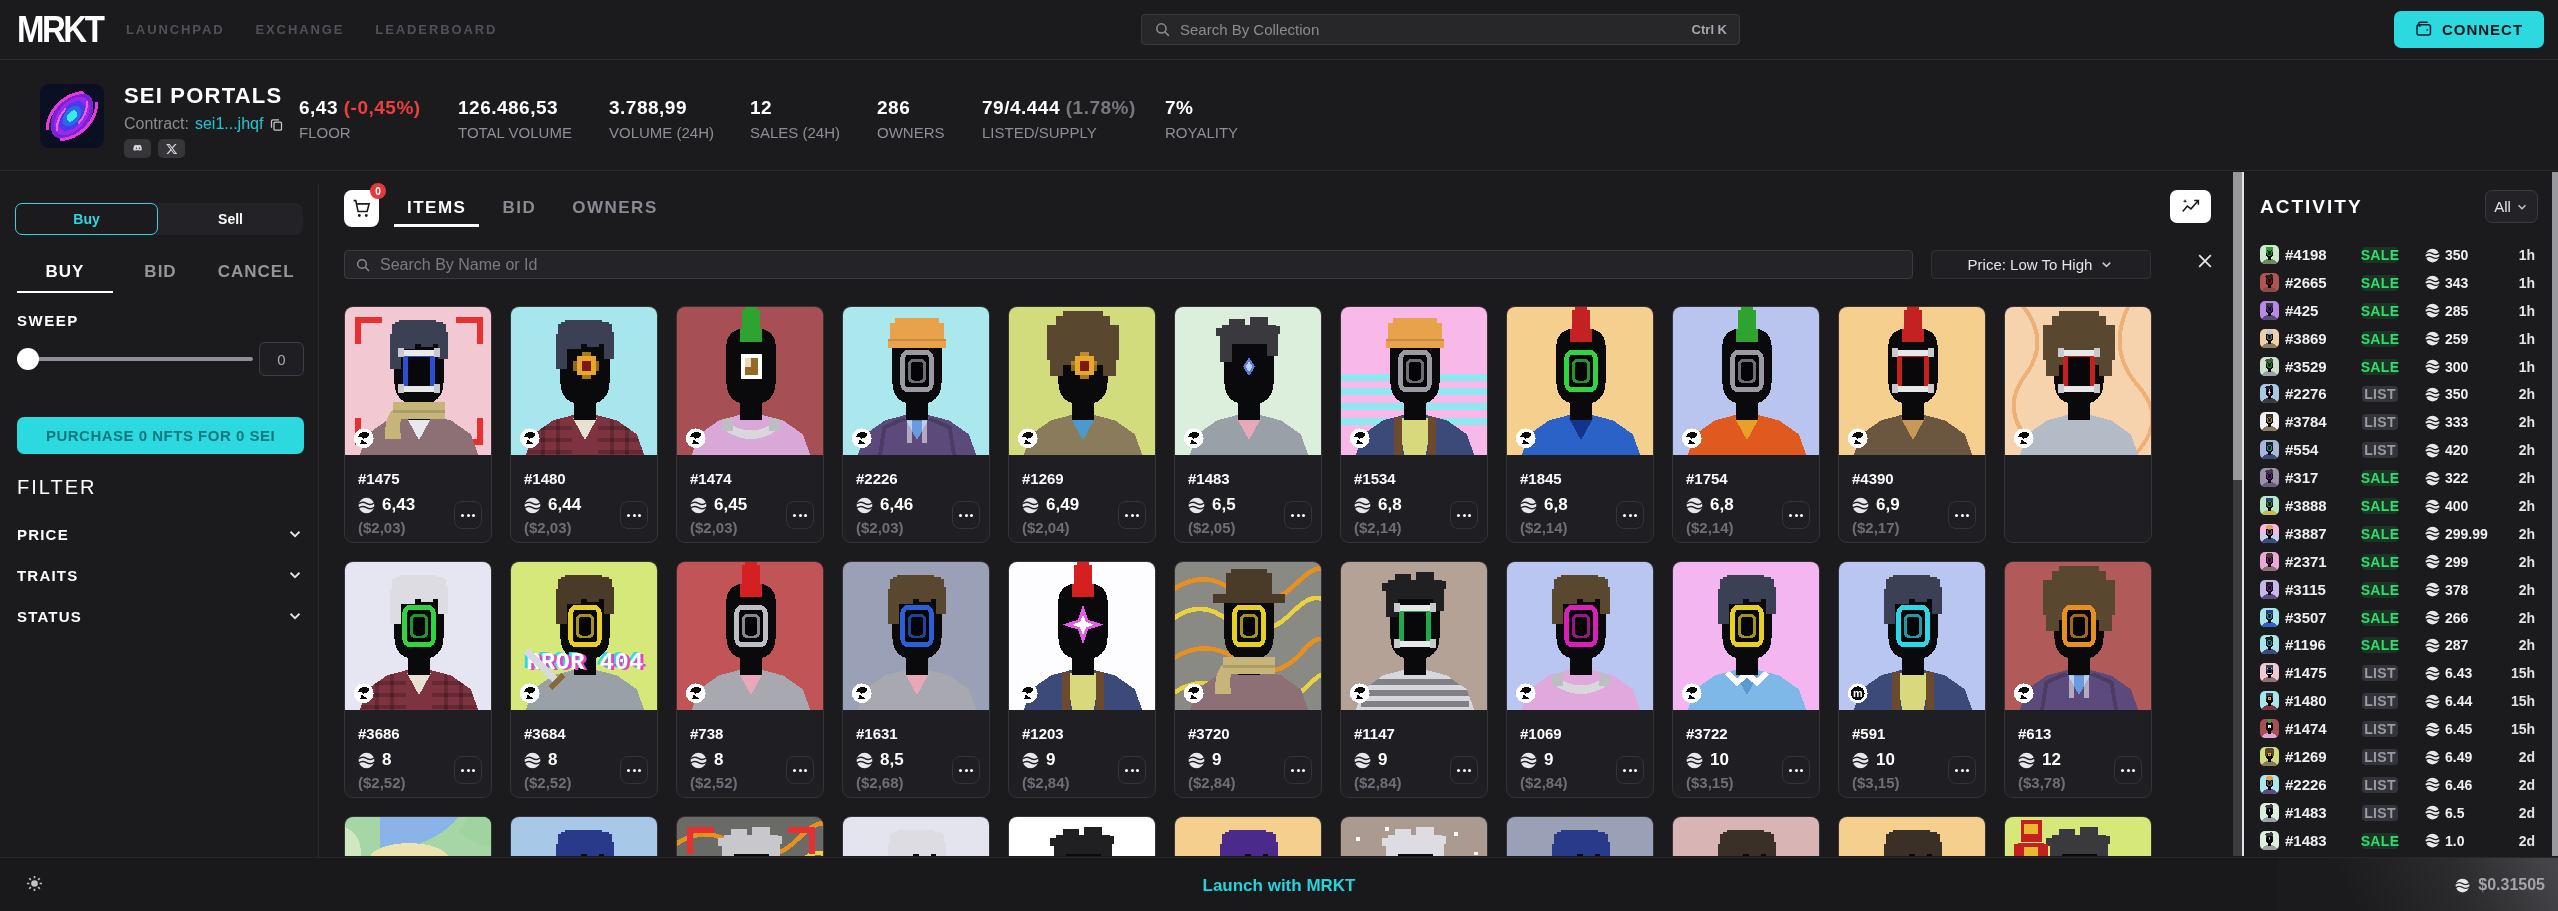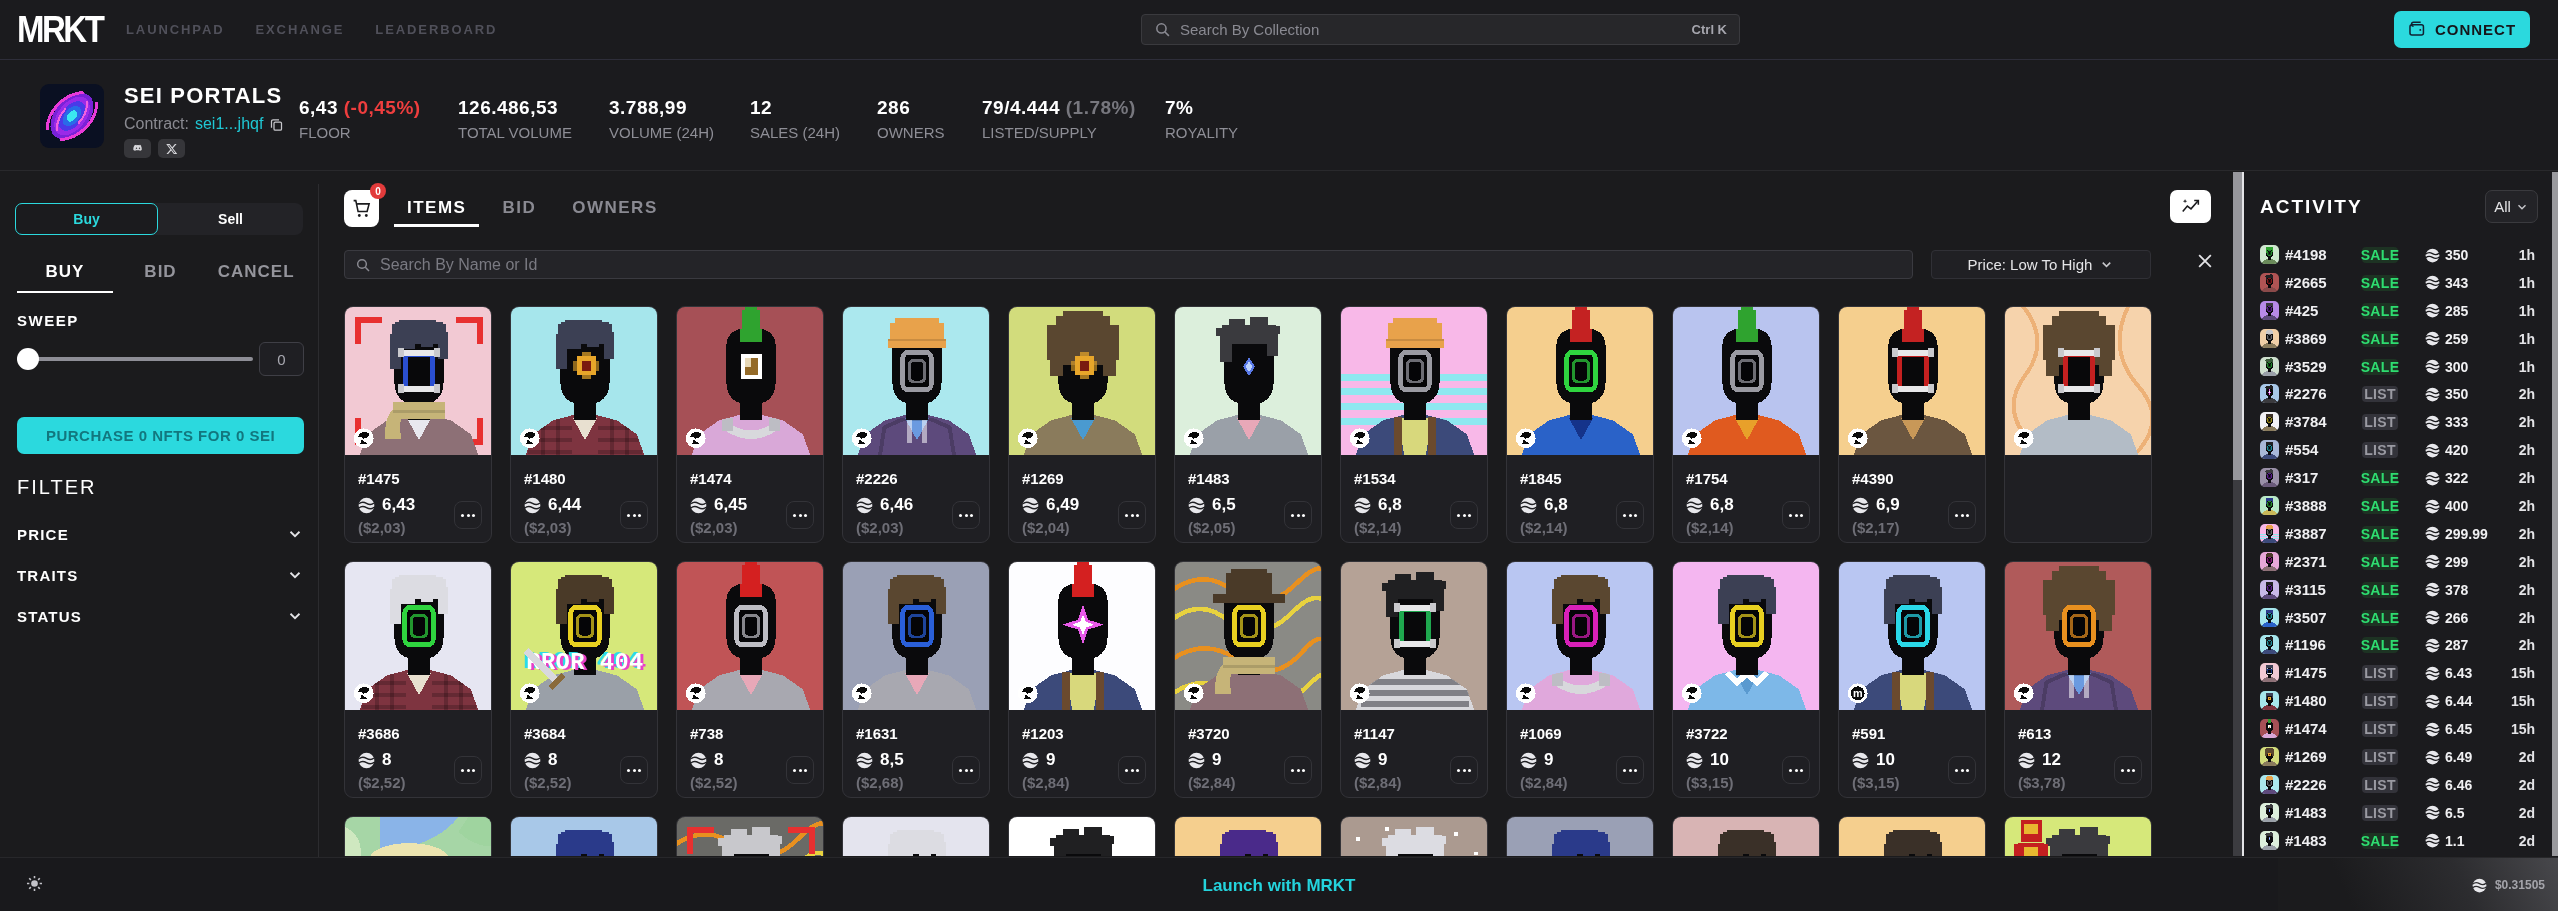--- a/index.html
+++ b/index.html
@@ -6,21 +6,21 @@
 svg { display:block; }
 
 
 .nav { position:absolute; left:0; top:0; width:2558px; height:60px; background:#1b1b1e; border-bottom:1px solid #2e2e3a; }
 .logo { position:absolute; left:17px; top:11px; font-size:33px; font-weight:bold; letter-spacing:-2.5px; color:#fff; transform:scaleY(1.12); transform-origin:left center; }
 .navlinks { position:absolute; left:126px; top:22px; display:flex; gap:31px; }
 .navlinks span { font-size:13px; font-weight:bold; letter-spacing:1.9px; color:#50505a; }
 .topsearch { position:absolute; left:1141px; top:14px; width:599px; height:31px; background:#27272a; border:1px solid #3a3a3e; border-radius:4px; display:flex; align-items:center; padding:0 12px; gap:9px; }
 .topsearch .ph { color:#8a8a92; font-size:15px; flex:1; }
 .ctrlk { color:#a6a6ae; font-size:13px; font-weight:bold; }
-.connect { position:absolute; left:2394px; top:11px; width:136px; height:37px; background:#2bd9de; border:none; border-radius:7px; display:flex; align-items:center; justify-content:center; gap:8px; font-family:inherit; }
+.connect { position:absolute; left:2394px; top:11px; width:150px; height:37px; background:#2bd9de; border:none; border-radius:7px; display:flex; align-items:center; justify-content:center; gap:8px; font-family:inherit; }
 .connect span { color:#16161a; font-size:15px; font-weight:bold; letter-spacing:1px; }
 
 
 .chead { position:absolute; left:0; top:61px; width:2558px; height:110px; background:#1b1b1e; border-bottom:1px solid #29292c; }
 .chead > svg { position:absolute; left:40px; top:23px; }
 .cinfo { position:absolute; left:124px; top:22px; }
 .ctitle { font-size:22px; font-weight:bold; letter-spacing:1.2px; color:#fff; }
 .ccontract { margin-top:6px; font-size:16px; color:#8a8a91; display:flex; align-items:center; gap:6px; }
 .ccontract a { color:#1fc7d4; }
 .csocial { margin-top:6px; display:flex; gap:7px; }
@@ -85,21 +85,21 @@
 .abadge { position:absolute; left:118px; top:6px; width:36px; height:16px; border-radius:4px; font-size:14px; font-weight:bold; letter-spacing:0.3px; display:flex; align-items:center; justify-content:center; }
 .abadge.sale { color:#2edd70; background:#1d3323; }
 .abadge.list { color:#9a9aa2; background:#33333a; }
 .aprice { position:absolute; left:181px; top:6px; display:flex; align-items:center; gap:5px; font-size:14px; font-weight:bold; color:#f0f0f2; }
 .atime { position:absolute; right:17px; top:6px; font-size:14px; font-weight:bold; color:#e4e4e7; }
 
 
 .foot { position:absolute; left:0; top:857px; width:2558px; height:54px; background:#19191c; border-top:1px solid #27272a; }
 .sun { position:absolute; left:25px; top:16px; }
 .launch { position:absolute; left:0; width:2558px; text-align:center; top:18px; font-size:17px; font-weight:bold; color:#24d3dc; }
-.usd { position:absolute; right:0; top:0; width:280px; height:54px; display:flex; align-items:center; justify-content:flex-end; padding-right:13px; gap:8px; font-size:12px; font-weight:bold; color:#a4a4aa; background:linear-gradient(245deg, #48484c 0%, #2c2c2f 35%, #1b1b1d 75%); }
+.usd { position:absolute; right:0; top:0; width:280px; height:54px; display:flex; align-items:center; justify-content:flex-end; padding-right:13px; gap:8px; font-size:16px; font-weight:bold; color:#a4a4aa; background:linear-gradient(245deg, #48484c 0%, #2c2c2f 35%, #1b1b1d 75%); }
 </style></head>
 <body>
 <header class="nav">
   <div class="logo">MRKT</div>
   <nav class="navlinks">
       <span>LAUNCHPAD</span>
       <span>EXCHANGE</span>
       <span>LEADERBOARD</span>
     </nav>
   <div class="topsearch">
@@ -2198,21 +2198,21 @@
           <polygon points="15,11 15.7,12.1 15,13.2 14.3,12.1" fill="#bdd4ff"></polygon>
         </svg>
         <span class="aid">#1483</span>
         <span class="abadge sale">SALE</span>
 <span class="aprice">
           <svg class="sei" style="width:15px;height:15px" viewBox="0 0 24 24">
             <circle cx="12" cy="12" r="11" fill="#e8e8ec"></circle>
 <path d="M1.5 9.5 Q6 5.5 12 9 T22.5 8.5" fill="none" stroke="#1b1b1e" stroke-width="2.1"></path>
 <path d="M1.2 15.5 Q6 11.5 12 15 T22.8 14.5" fill="none" stroke="#1b1b1e" stroke-width="2.1"></path>
           </svg>
-          <span>1.1</span>
+          <span>1.0</span>
         </span>
         <span class="atime">2d</span>
       </div>
   </div>
 </aside>
 <div class="ascroll"></div>
 
 <footer class="foot">
   <span class="sun">
       <svg viewBox="0 0 24 24" fill="none" stroke="#c2c2c8" stroke-width="2" style="width:19px;height:19px">

